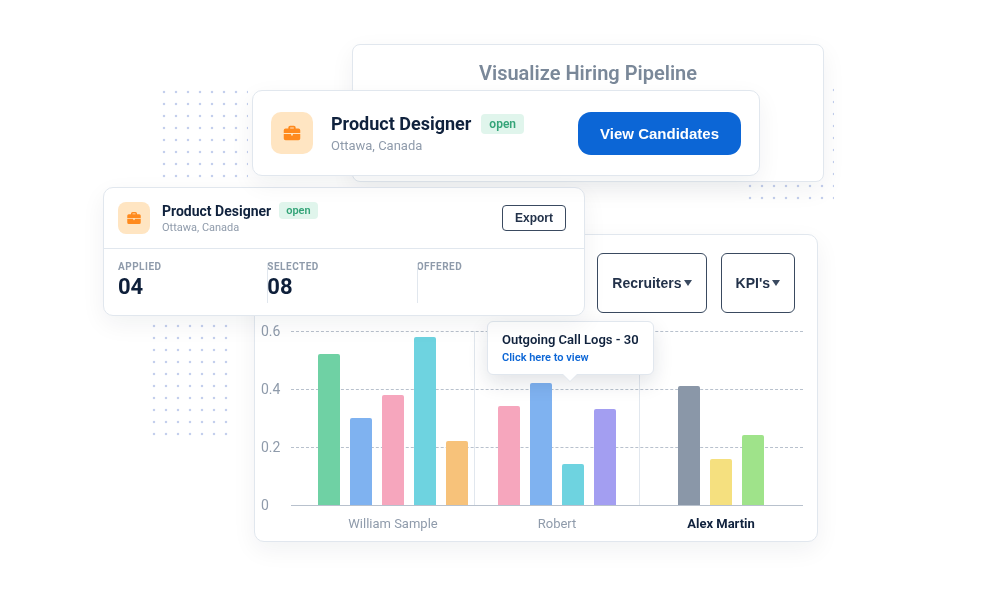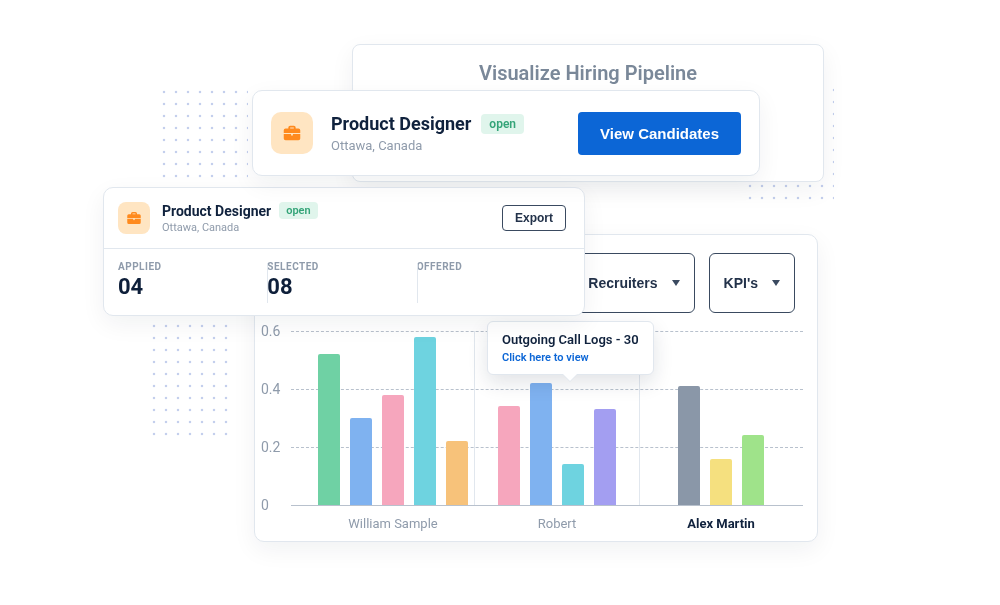--- a/index.html
+++ b/index.html
@@ -80,21 +80,21 @@
   .icon-tile.sm{width:32px;height:32px;border-radius:8px}
   .icon-tile svg{width:22px;height:22px}
   .icon-tile.sm svg{width:18px;height:18px}
   .job-info{display:flex;flex-direction:column;gap:4px;flex:1}
   .job-title-row{display:flex;align-items:center;gap:10px}
   .job-title{font-size:18px;font-weight:700;color:#10223d}
   .badge{font-size:12px;font-weight:600;background:var(--badge-green-bg);color:var(--badge-green-fg);padding:3px 8px;border-radius:4px}
   .badge.sm{font-size:11px;padding:2px 7px}
   .job-loc{font-size:13px;color:var(--muted)}
   .btn-primary{
-    background:var(--blue);color:#fff;border:none;border-radius:4px;
+    background:var(--blue);color:#fff;border:none;border-radius:13px;
     font-size:15px;font-weight:600;padding:13px 22px;cursor:pointer;
   }
 
   
   .summary-card{
     left:103px;top:187px;width:448px;
     z-index:2;
     padding:14px 18px 10px 14px;
   }
   .summary-head{display:flex;align-items:center;gap:12px}
@@ -119,21 +119,21 @@
     z-index:1;
     display:flex;flex-direction:column;
   }
   .chart-head{
     display:flex;gap:14px;justify-content:flex-end;
     padding:18px 22px 8px;height:60px;flex:0 0 auto;
   }
   .chip{
     background:var(--chip-bg);border:1.4px solid #3a4a60;color:#23324a;border-radius:6px;
     font-size:14px;font-weight:700;padding:8px 14px;cursor:pointer;
-    display:inline-flex;align-items:center;gap:12px;
+    display:inline-flex;align-items:center;gap:0;
   }
   .chev{display:inline-block;width:0;height:0;border-left:4px solid transparent;border-right:4px solid transparent;border-top:6px solid #3a4a60;margin-left:2px}
   .chart-area{flex:1;position:relative;padding:4px 14px 8px 30px}
   .axis{position:absolute;left:36px;right:14px;border-top:1px dashed var(--tick)}
   .axis.solid{border-top-style:solid}
   .ylbl{position:absolute;left:6px;font-size:14px;color:var(--muted);transform:translateY(-50%)}
   .plot{position:absolute;left:56px;right:14px;top:10px;bottom:36px;display:flex}
   .group{flex:1;display:flex;align-items:flex-end;justify-content:center;gap:10px;position:relative;padding:0 6px}
   .group+.group{border-left:1px solid var(--border)}
   .bar{width:22px;border-radius:2px 2px 0 0}

